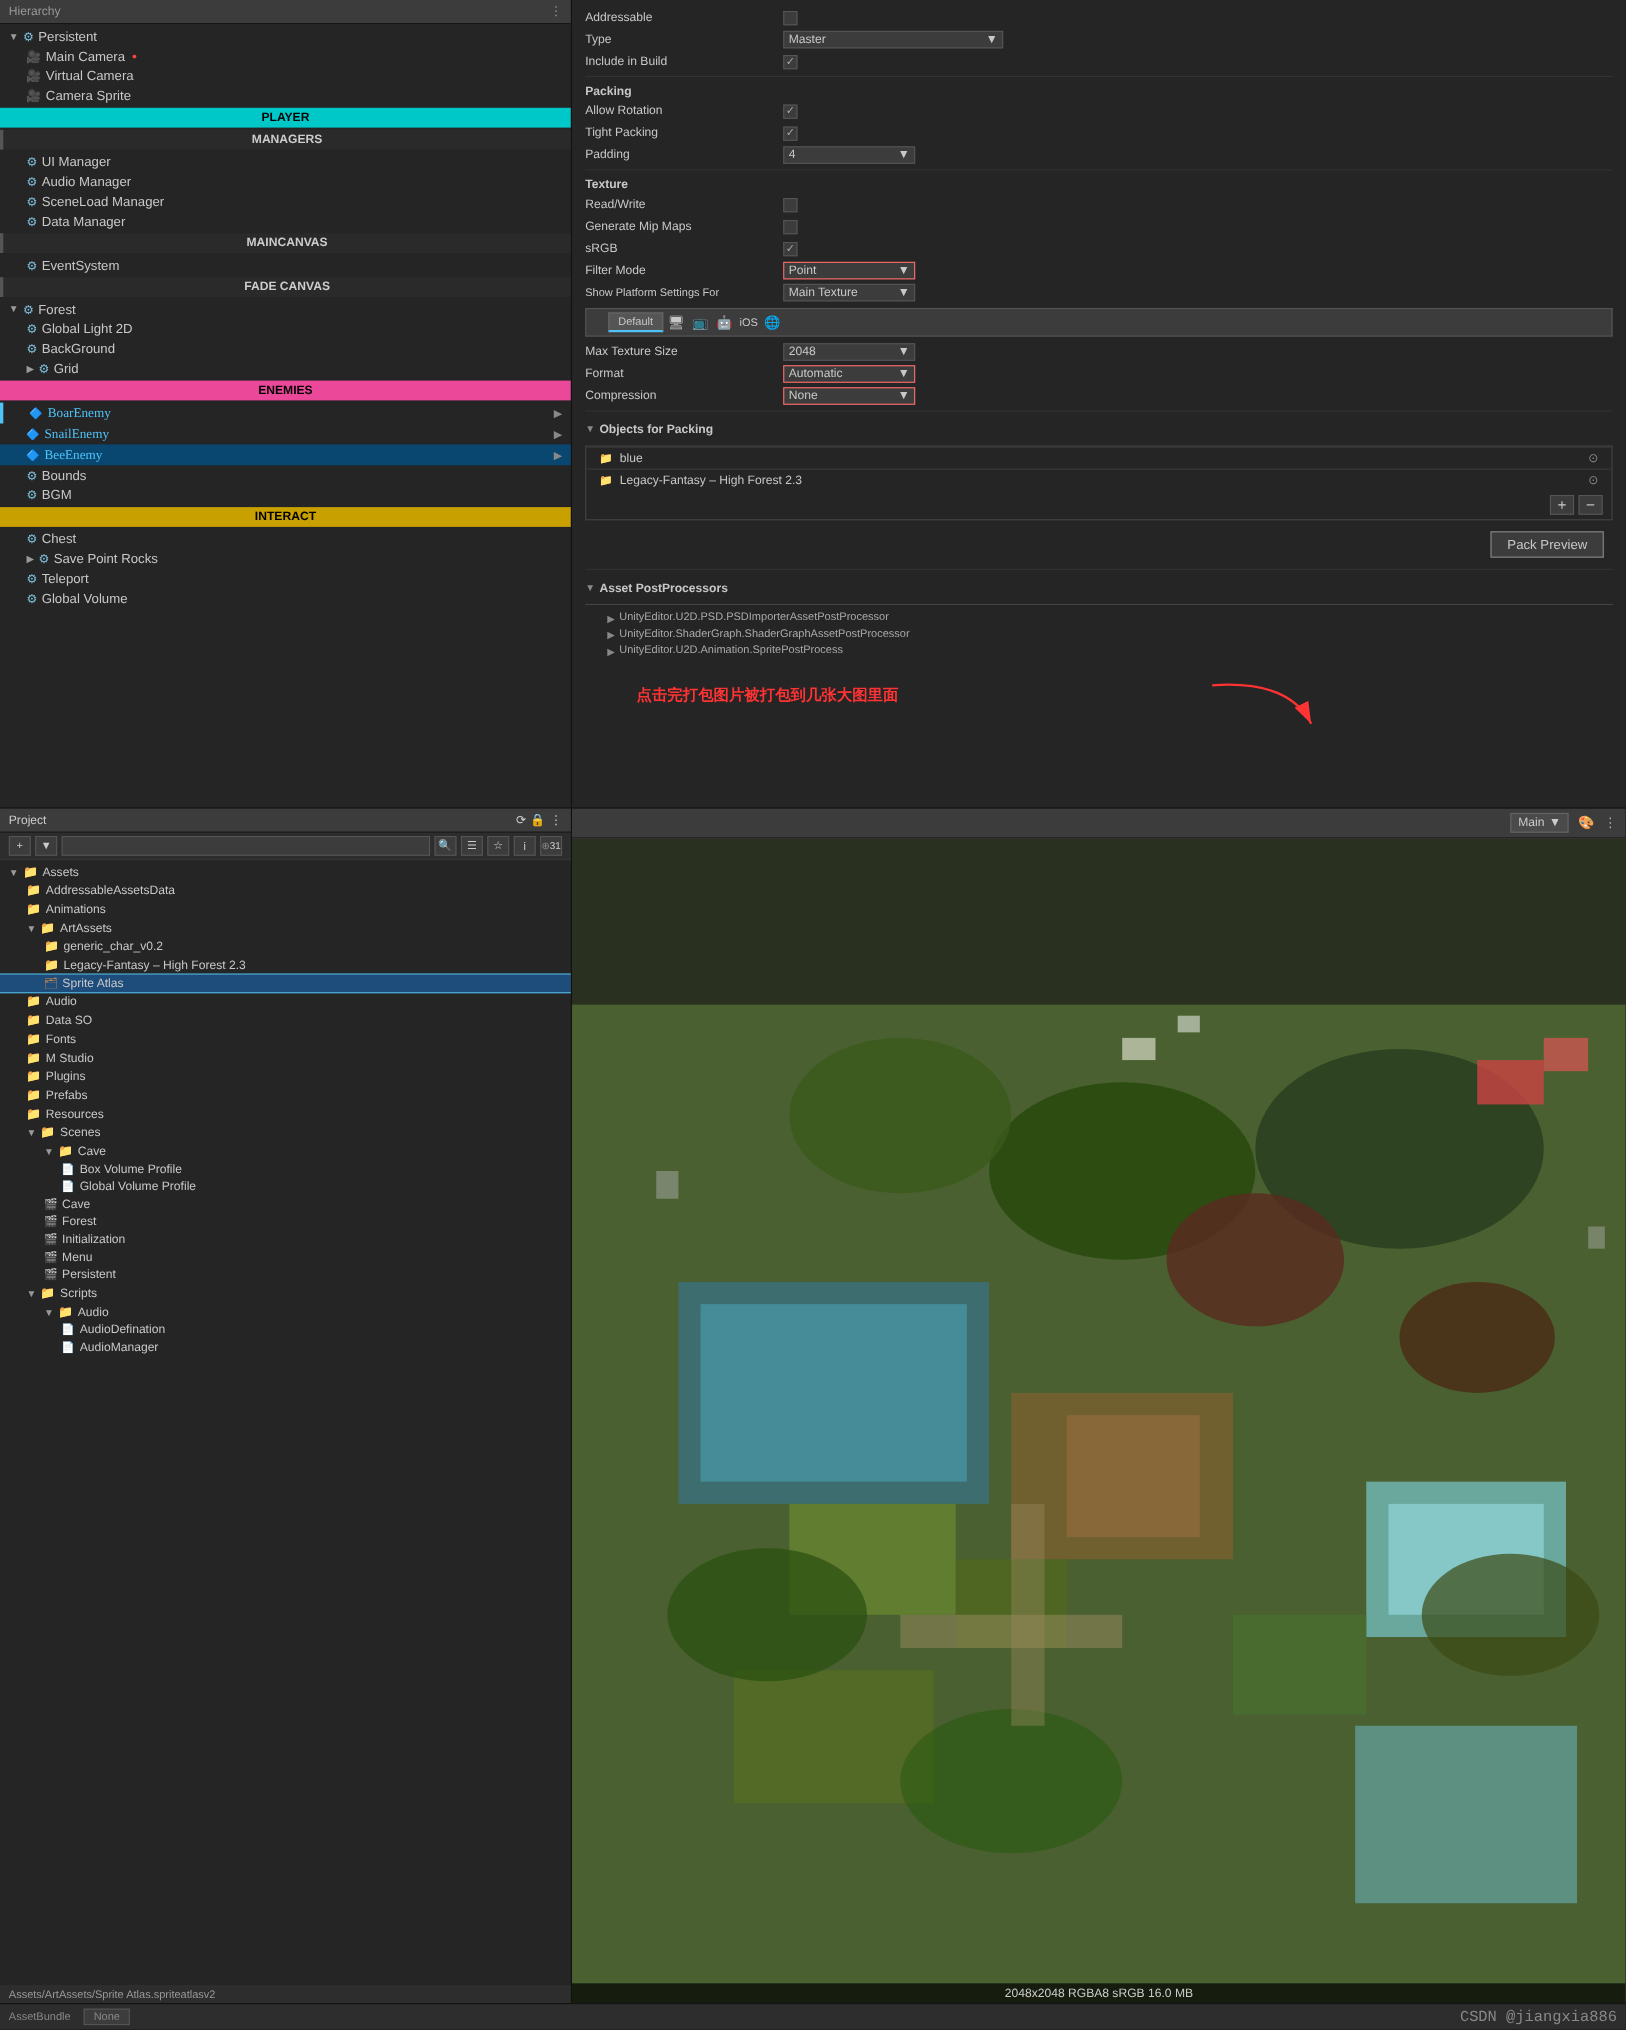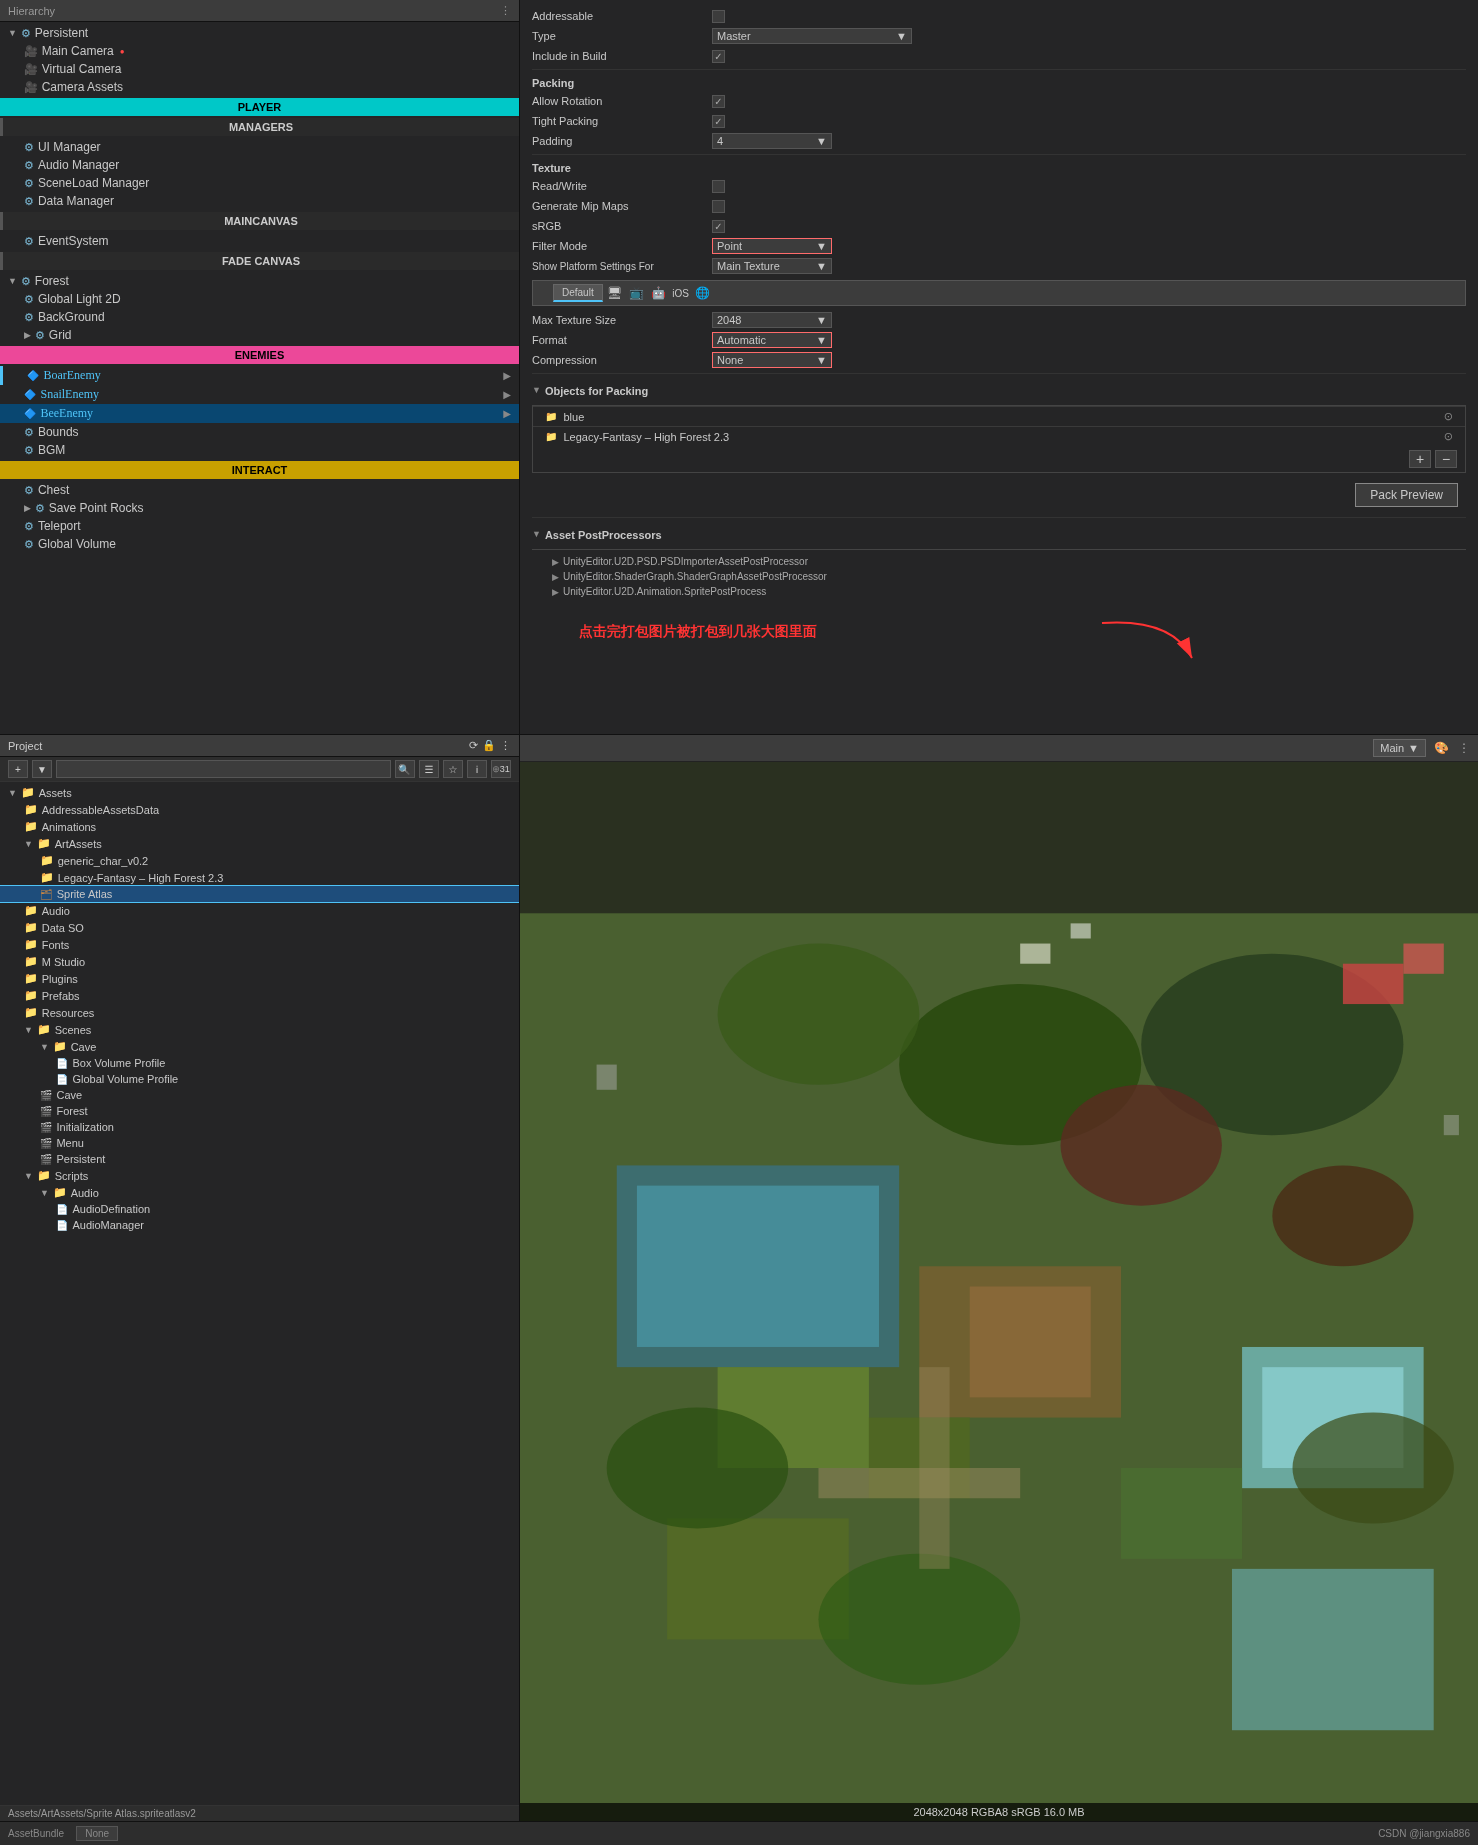--- a/index.html
+++ b/index.html
@@ -387,21 +387,21 @@
         <span class="icon-gear">🎥</span>
         <span>Main Camera</span>
         <span class="red-dot">●</span>
       </div>
       <div class="h-item indent-1">
         <span class="icon-gear">🎥</span>
         <span>Virtual Camera</span>
       </div>
       <div class="h-item indent-1">
         <span class="icon-gear">🎥</span>
-        <span>Camera Assets</span>
+        <span>Camera Sprite</span>
       </div>
 
       <div class="section-bar cyan">
         <span>PLAYER</span>
       </div>
 
       <div class="section-bar dark">
         <span>MANAGERS</span>
       </div>
 
@@ -904,15 +904,15 @@
   </div>
 
 </div>
 
 <div class="status-bar">
   <div style="display:flex; gap:12px; align-items:center;">
     <span>AssetBundle</span>
     <span style="background:#3c3c3c; border:1px solid #555; padding:1px 8px; font-size:10px; cursor:pointer;">None</span>
   </div>
   <div>
-    <span style="color:#888; font-size:10px;">CSDN @jiangxia886</span>
+    <span style="color:#888; font-size:14px;font-family:Liberation Mono, monospace;">CSDN @jiangxia886</span>
   </div>
 </div>
 
 </body></html>

